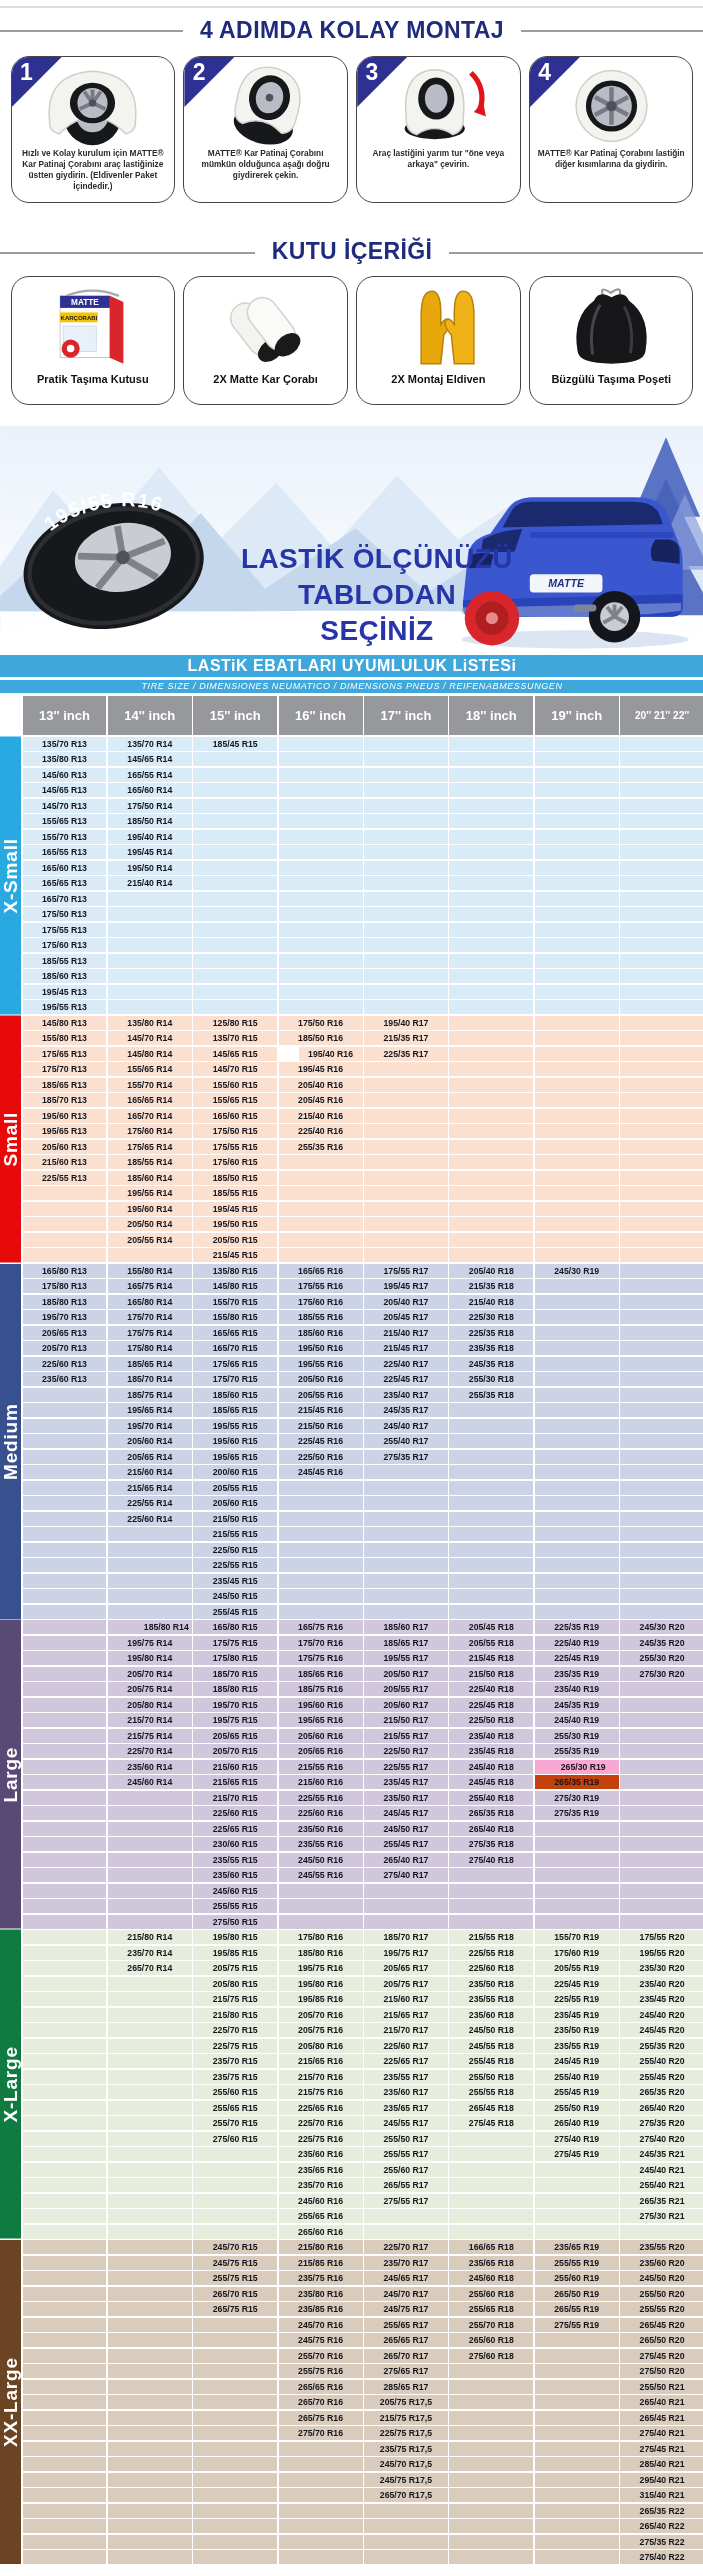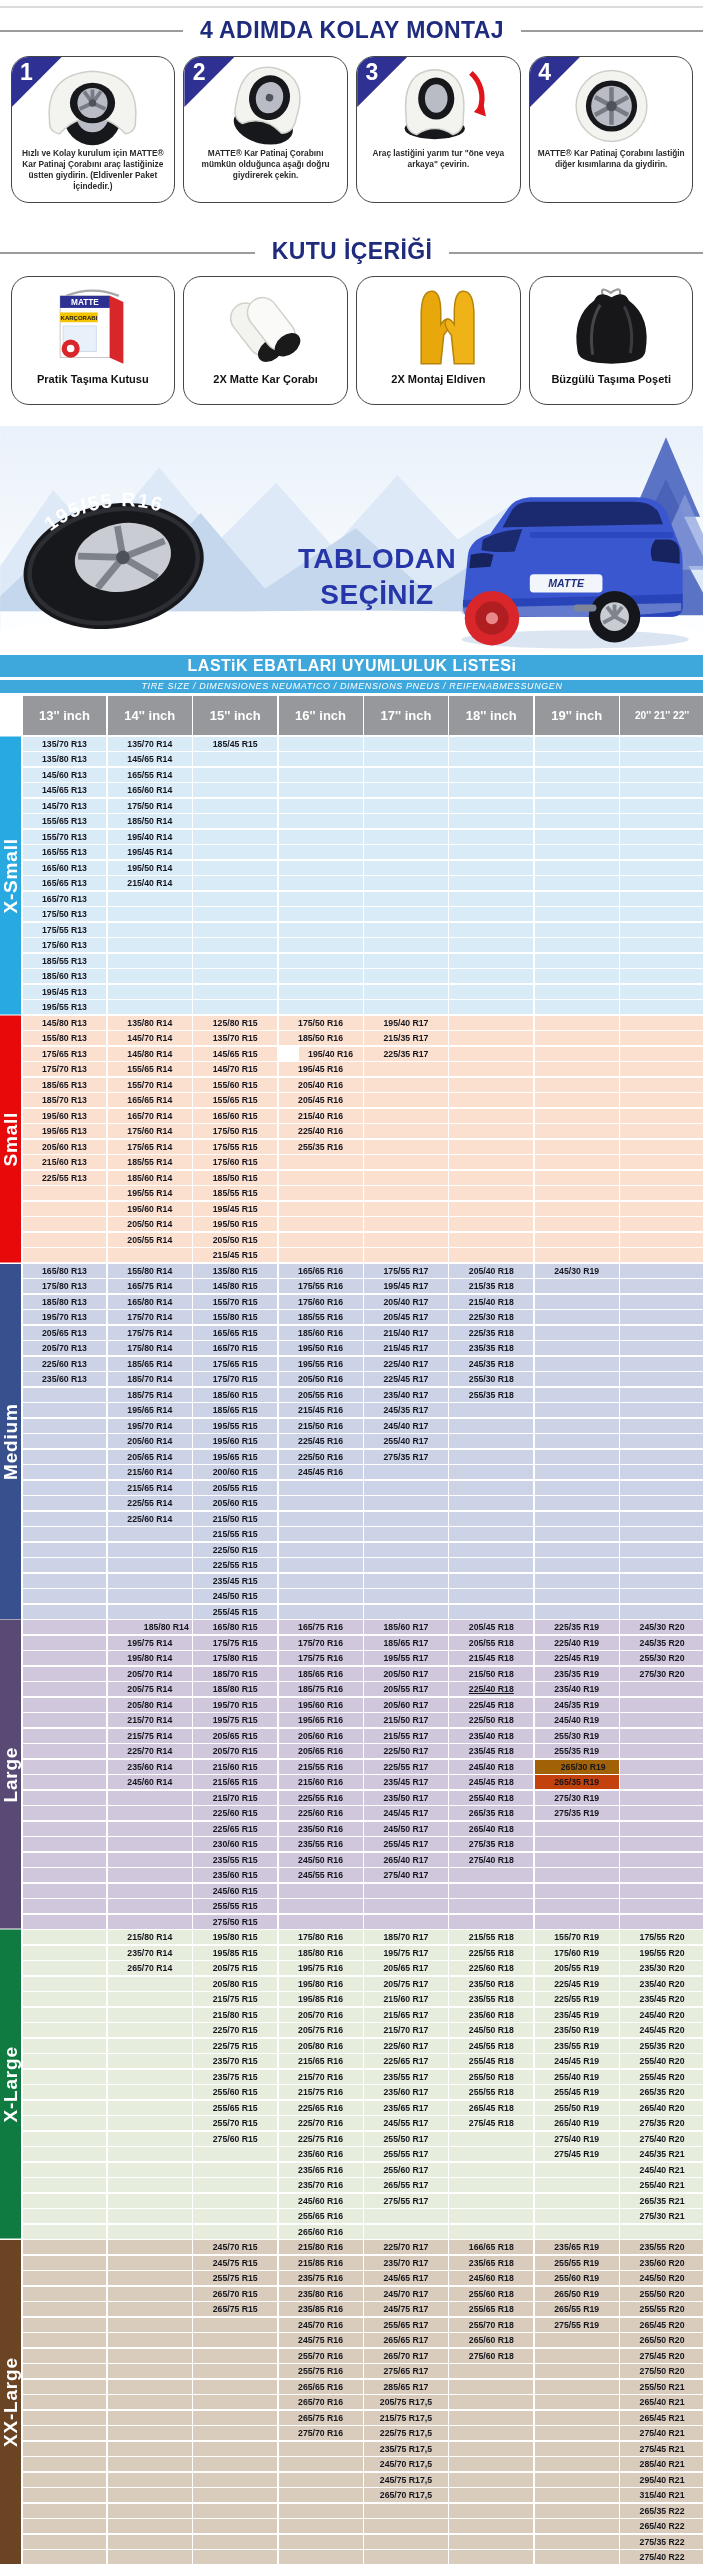--- a/index.html
+++ b/index.html
@@ -243,20 +243,21 @@
         <circle cx="650" cy="254" r="36" fill="#d8262b"></circle>
         <circle cx="650" cy="254" r="22" fill="#b01e22"></circle>
         <circle cx="650" cy="254" r="8" fill="#e8888b"></circle>
         <circle cx="812" cy="252" r="34" fill="#14161c"></circle>
         <circle cx="812" cy="252" r="19" fill="#c9ccd3"></circle>
         <path d="M812,252 L812,236 M812,252 L827,260 M812,252 L797,260 M812,252 L822,239 M812,252 L802,239" stroke="#7e828a" stroke-width="5"></path>
         <rect x="758" y="236" width="30" height="9" rx="4" fill="#7d8699"></rect>
       </g>
     </svg>
     <div class="headline">
+      <div>LASTİK ÖLÇÜNÜZÜ</div>
       <div>TABLODAN SEÇİNİZ</div>
     </div>
   </div>
 
   <div class="ttable">
     <div class="t-title">LASTiK EBATLARI UYUMLULUK LiSTESi</div>
     <div class="t-sub">TIRE SIZE  /  DIMENSIONES NEUMATICO  /  DIMENSIONS PNEUS  /  REIFENABMESSUNGEN</div>
     <div class="t-headrow">
       <div class="t-head-spacer"></div>
       <div class="t-head">13'' inch</div>
@@ -773,21 +774,21 @@
             <div class="tcell" style="background: rgb(208, 199, 220);">185/65 R16</div>
             <div class="tcell" style="background: rgb(208, 199, 220);">205/50 R17</div>
             <div class="tcell" style="background: rgb(208, 199, 220);">215/50 R18</div>
             <div class="tcell" style="background: rgb(208, 199, 220);">235/35 R19</div>
             <div class="tcell" style="background: rgb(208, 199, 220);">275/30 R20</div>
             <div class="tcell" style="background: rgb(208, 199, 220);"></div>
             <div class="tcell" style="background: rgb(208, 199, 220);">205/75 R14</div>
             <div class="tcell" style="background: rgb(208, 199, 220);">185/80 R15</div>
             <div class="tcell" style="background: rgb(208, 199, 220);">185/75 R16</div>
             <div class="tcell" style="background: rgb(208, 199, 220);">205/55 R17</div>
-            <div class="tcell" style="background: rgb(208, 199, 220); text-decoration: underline;">225/40 R18</div>
+            <div class="tcell" style="background: rgb(208, 199, 220);">225/40 R18</div>
             <div class="tcell" style="background: rgb(208, 199, 220);">235/40 R19</div>
             <div class="tcell" style="background: rgb(208, 199, 220);"></div>
             <div class="tcell" style="background: rgb(208, 199, 220);"></div>
             <div class="tcell" style="background: rgb(208, 199, 220);">205/80 R14</div>
             <div class="tcell" style="background: rgb(208, 199, 220);">195/70 R15</div>
             <div class="tcell" style="background: rgb(208, 199, 220);">195/60 R16</div>
             <div class="tcell" style="background: rgb(208, 199, 220);">205/60 R17</div>
             <div class="tcell" style="background: rgb(208, 199, 220);">225/45 R18</div>
             <div class="tcell" style="background: rgb(208, 199, 220);">245/35 R19</div>
             <div class="tcell" style="background: rgb(208, 199, 220);"></div>
@@ -814,21 +815,21 @@
             <div class="tcell" style="background: rgb(208, 199, 220);">225/50 R17</div>
             <div class="tcell" style="background: rgb(208, 199, 220);">235/45 R18</div>
             <div class="tcell" style="background: rgb(208, 199, 220);">255/35 R19</div>
             <div class="tcell" style="background: rgb(208, 199, 220);"></div>
             <div class="tcell" style="background: rgb(208, 199, 220);"></div>
             <div class="tcell" style="background: rgb(208, 199, 220);">235/60 R14</div>
             <div class="tcell" style="background: rgb(208, 199, 220);">215/60 R15</div>
             <div class="tcell" style="background: rgb(208, 199, 220);">215/55 R16</div>
             <div class="tcell" style="background: rgb(208, 199, 220);">225/55 R17</div>
             <div class="tcell" style="background: rgb(208, 199, 220);">245/40 R18</div>
-            <div class="tcell" style="background: #a16207; padding-left: 13px;">265/30 R19</div>
+            <div class="tcell" style="background: #f9a8d4; padding-left: 13px;">265/30 R19</div>
             <div class="tcell" style="background: rgb(208, 199, 220);"></div>
             <div class="tcell" style="background: rgb(208, 199, 220);"></div>
             <div class="tcell" style="background: rgb(208, 199, 220);">245/60 R14</div>
             <div class="tcell" style="background: rgb(208, 199, 220);">215/65 R15</div>
             <div class="tcell" style="background: rgb(208, 199, 220);">215/60 R16</div>
             <div class="tcell" style="background: rgb(208, 199, 220);">235/45 R17</div>
             <div class="tcell" style="background: rgb(208, 199, 220);">245/45 R18</div>
             <div class="tcell" style="background: #c2410c;">265/35 R19</div>
             <div class="tcell" style="background: rgb(208, 199, 220);"></div>
             <div class="tcell" style="background: rgb(208, 199, 220);"></div>

